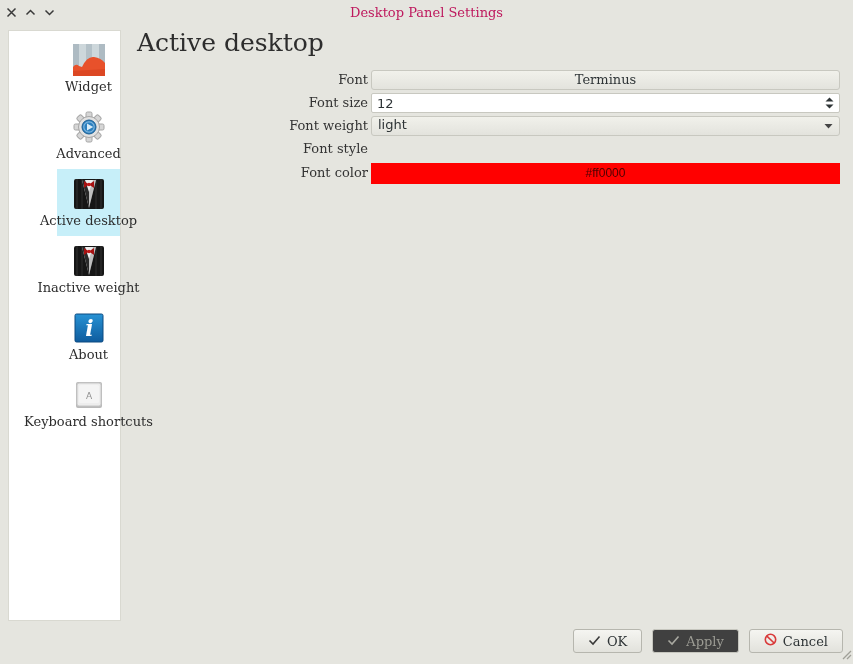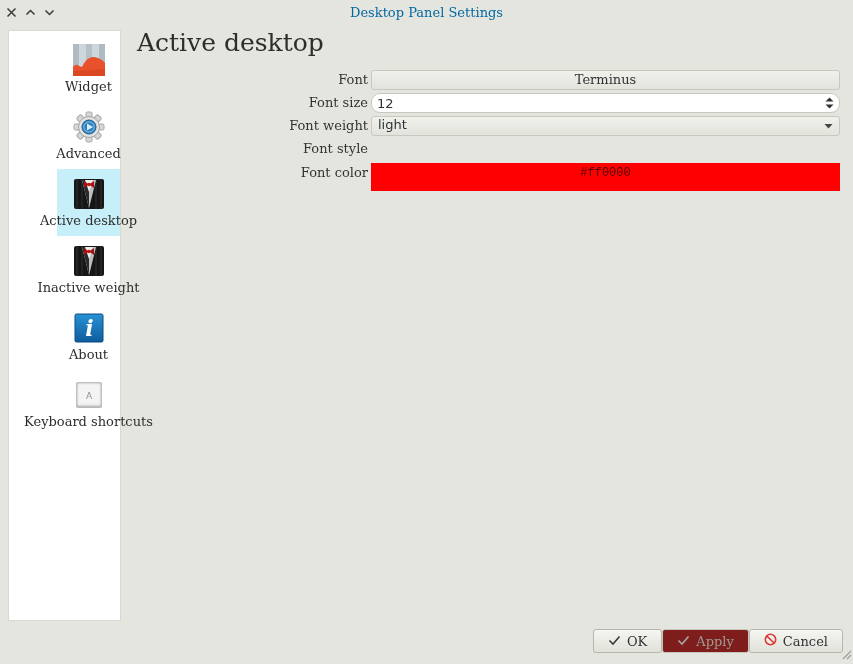--- a/index.html
+++ b/index.html
@@ -18,21 +18,21 @@
     position: absolute; top: 0; left: 0; right: 0; height: 24px;
   }
   .win-controls {
     position: absolute; left: 6px; top: 0; height: 24px;
     display: flex; align-items: center; gap: 8px;
   }
   .win-btn { width: 11px; height: 11px; display: flex; align-items: center; justify-content: center; cursor: pointer; }
   .title-text {
     position: absolute; left: 0; right: 0; top: 0; height: 24px;
     display: flex; align-items: center; justify-content: center;
-    font-size: 13px; color: #0369a1;
+    font-size: 13px; color: #be185d;
   }
 
   
   .sidebar {
     position: absolute; left: 8px; top: 30px; width: 113px; height: 591px;
     background: #ffffff;
     border: 1px solid #d9d9d1;
     padding-top: 4px;
     display: flex; flex-direction: column;
   }
@@ -61,54 +61,54 @@
     font-size: 13px; color: #333; line-height: 20px; white-space: nowrap;
   }
   .row-field { width: 469px; height: 20px; }
 
   .btn-field {
     background: linear-gradient(#f1f1eb, #e3e3dd);
     border: 1px solid #c8c8c0; border-radius: 3px;
     text-align: center; line-height: 18px; font-size: 13px; cursor: pointer;
   }
   .spin-field {
-    background: #ffffff; border: 1px solid #c8c8c0; border-radius: 9px;
+    background: #ffffff; border: 1px solid #c8c8c0; border-radius: 2px;
     display: flex; align-items: center; padding: 0 5px;
     font-family: "DejaVu Sans", sans-serif; font-size: 13px; cursor: text;
   }
   .spin-value { flex: 1; }
   .spin-arrows { display: flex; flex-direction: column; align-items: center; gap: 2px; cursor: pointer; }
   .combo-field {
     background: linear-gradient(#f1f1eb, #e3e3dd);
     border: 1px solid #c8c8c0; border-radius: 3px;
     display: flex; align-items: flex-start; padding: 0 6px;
     font-family: "DejaVu Sans", sans-serif; font-size: 13px; cursor: pointer;
   }
   .combo-value { flex: 1; }
   .color-field {
-    height: 28px; text-align: center; line-height: 21px;
-    font-family: Liberation Mono, monospace; font-size: 12px;
+    height: 21px; text-align: center; line-height: 21px;
+    font-family: Liberation Sans, sans-serif; font-size: 12px;
     color: #4d0000; border: none; cursor: pointer;
   }
 
   
   .footer {
     position: absolute; right: 10px; bottom: 11px;
-    display: flex; 
+    display: flex; gap: 10px;
   }
   .footer-btn {
     height: 24px; padding: 0 14px;
     display: flex; align-items: center; gap: 6px;
     background: linear-gradient(#f5f5f1, #e2e2dc);
     border: 1px solid #b6b6ae; border-radius: 3px;
     font-family: "DejaVu Serif", serif; font-size: 13px; color: #2e3436;
     cursor: pointer;
   }
   .footer-btn.disabled {
-    background: #7f1d1d; color: #9c9c94; border-color: #c6c6be; cursor: default;
+    background: #404040; color: #9c9c94; border-color: #c6c6be; cursor: default;
   }
   .resize-grip { position: absolute; right: 1px; bottom: 1px; }
 </style>
 </head>
 <body>
 
 <div class="titlebar">
   <div class="title-text">Desktop Panel Settings</div>
   <div class="win-controls">
     <span class="win-btn">

